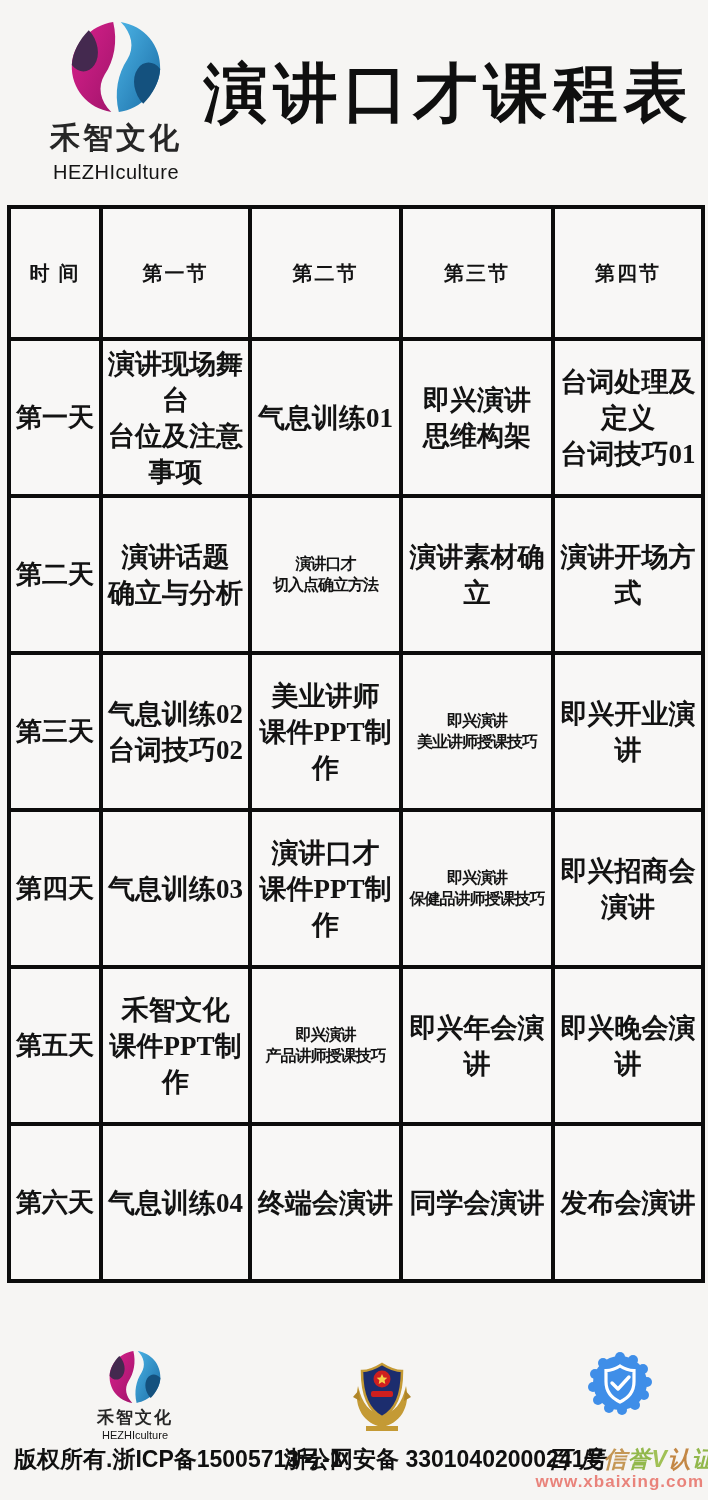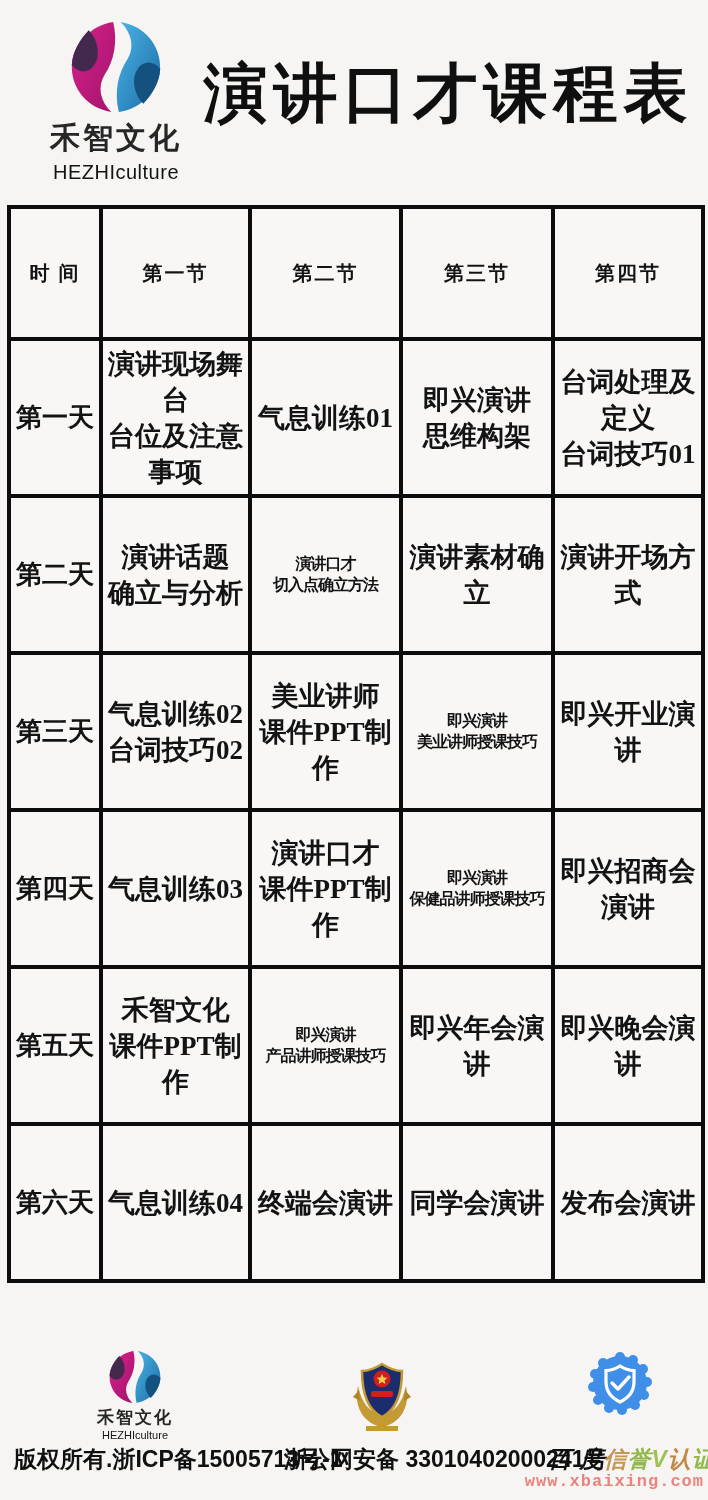--- a/index.html
+++ b/index.html
@@ -40,21 +40,21 @@
   .f-brand .f-en { font-family:"Liberation Sans","DejaVu Sans",sans-serif; font-size:11px; color:#141414; }
   .f-police-badge { position:absolute; left:352px; top:1360px; width:60px; height:76px; }
   .f-baidu-badge { position:absolute; left:588px; top:1350px; width:64px; height:68px; }
   .f-text { position:absolute; top:1444px; font-family:"Liberation Sans","DejaVu Sans",sans-serif;
             font-weight:bold; font-size:23px; color:#101010; white-space:nowrap; }
   .f-copyright { left:14px; }
   .f-police { left:284px; }
   .f-baidu { left:548px; letter-spacing:1px;font-style:italic; }
   .f-baidu .wm-ch { opacity:0.95; }
   .watermark { position:absolute; right:4px; top:1472px;
-               font-family:Liberation Mono, monospace;
+               font-family:Liberation Sans, sans-serif;
                font-weight:bold; font-size:17px; letter-spacing:1px; color:#e9837b; }
 </style>
 </head>
 <body>
 
 <div class="page">
 
   <div class="brand">
     <svg class="mark" viewBox="0 0 100 100">
       <defs>

